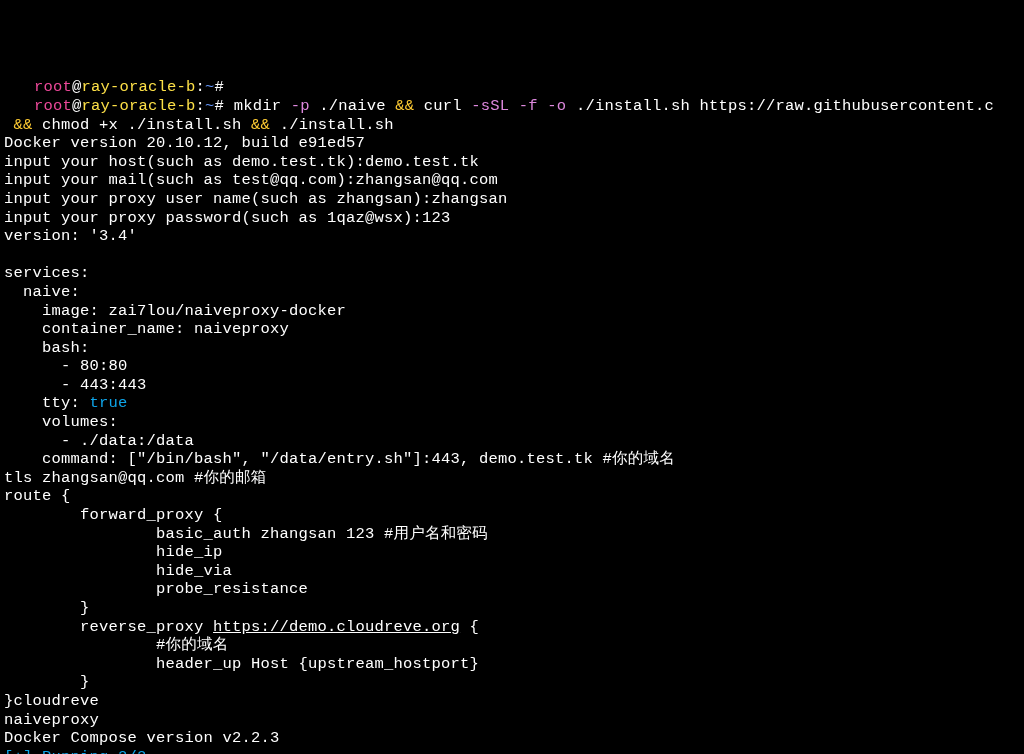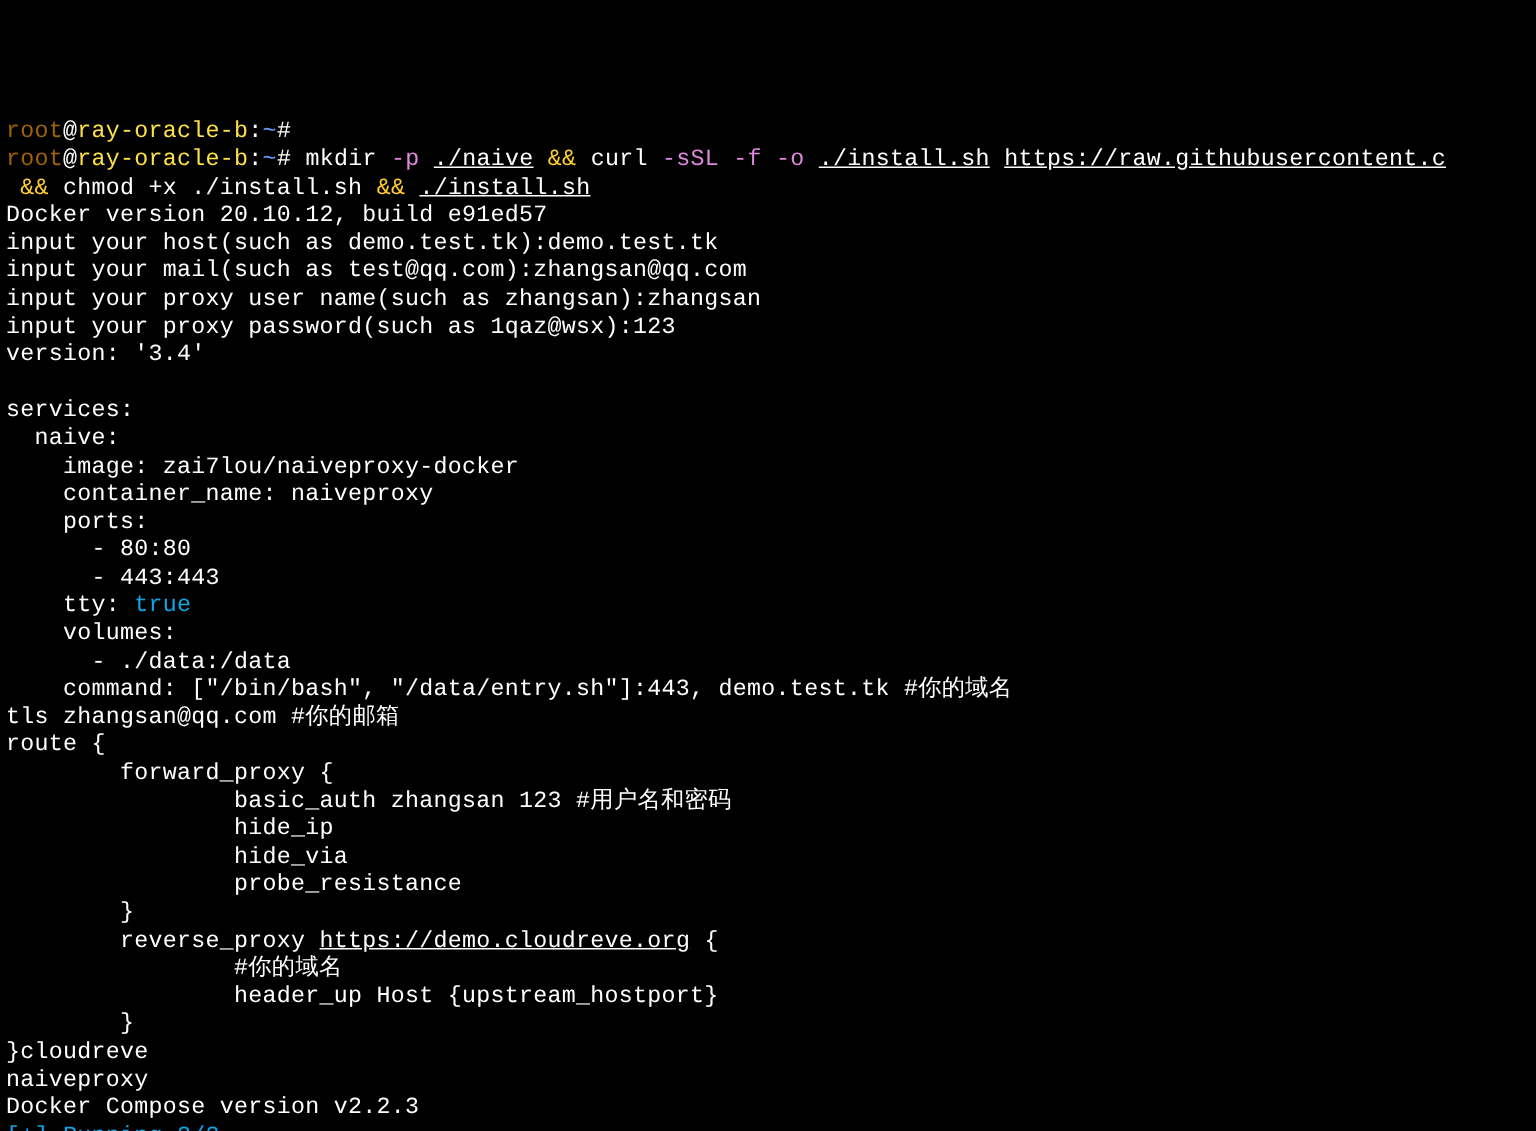--- a/index.html
+++ b/index.html
@@ -13,28 +13,28 @@
       font-family: "Courier New", Consolas, Monaco, monospace;
       font-size: 15.5px;
       line-height: 18.6px;
       padding: 4px 4px;
       width: 1024px;
       height: 754px;
       overflow: hidden;
       white-space: pre;
       letter-spacing: 0.2px;
     }
-    .prompt-user { color: #a16207; }
+    .prompt-user { color: #ec4899; margin-left: 30px; }
     .prompt-host { color: #fde047; }
     .prompt-colon { color: #ffffff; }
     .prompt-path { color: #6699ff; }
     .prompt-hash { color: #ffffff; }
     .cmd-option { color: #dd88dd; }
     .cmd-and { color: #ffcc33; }
-    .underline { text-decoration: underline; }
+    .underline { }
     .cyan { color: #0ea5e9; }
     .link { text-decoration: underline; text-align: right; }
   </style>
 </head>
 <body>
 
 
 
 <div><span class="prompt-user">root</span><span>@</span><span class="prompt-host">ray-oracle-b</span><span class="prompt-colon">:</span><span class="prompt-path">~</span><span class="prompt-hash">#</span><span> </span>
 <span class="prompt-user">root</span><span>@</span><span class="prompt-host">ray-oracle-b</span><span class="prompt-colon">:</span><span class="prompt-path">~</span><span class="prompt-hash">#</span> <span>mkdir</span> <span class="cmd-option">-p</span> <span class="underline">./naive</span> <span class="cmd-and">&amp;&amp;</span> <span>curl</span> <span class="cmd-option">-sSL</span> <span class="cmd-option">-f</span> <span class="cmd-option">-o</span> <span class="underline">./install.sh</span> <span class="underline">https://raw.githubusercontent.c</span>
@@ -43,21 +43,21 @@
 <span>input your host(such as demo.test.tk):demo.test.tk</span>
 <span>input your mail(such as test@qq.com):zhangsan@qq.com</span>
 <span>input your proxy user name(such as zhangsan):zhangsan</span>
 <span>input your proxy password(such as 1qaz@wsx):123</span>
 <span>version: '3.4'</span>
 
 <span>services:</span>
 <span>  naive:</span>
 <span>    image: zai7lou/naiveproxy-docker</span>
 <span>    container_name: naiveproxy</span>
-<span>    ports:</span>
+<span>    bash:</span>
 <span>      - 80:80</span>
 <span>      - 443:443</span>
 <span>    tty:</span> <span class="cyan">true</span>
 <span>    volumes:</span>
 <span>      - ./data:/data</span>
 <span>    command: ["/bin/bash", "/data/entry.sh"]:443, demo.test.tk #你的域名</span>
 <span>tls zhangsan@qq.com #你的邮箱</span>
 <span>route {</span>
 <span>        forward_proxy {</span>
 <span>                basic_auth zhangsan 123 #用户名和密码</span>

